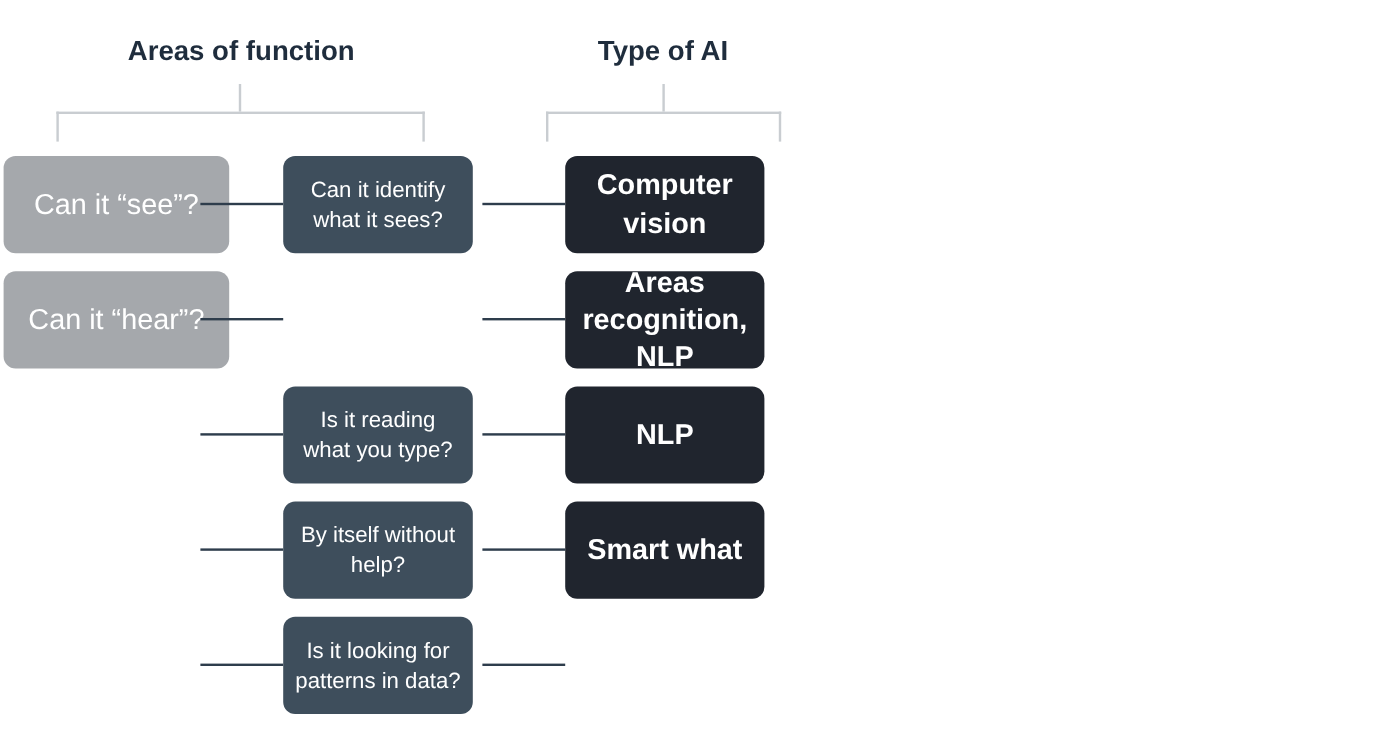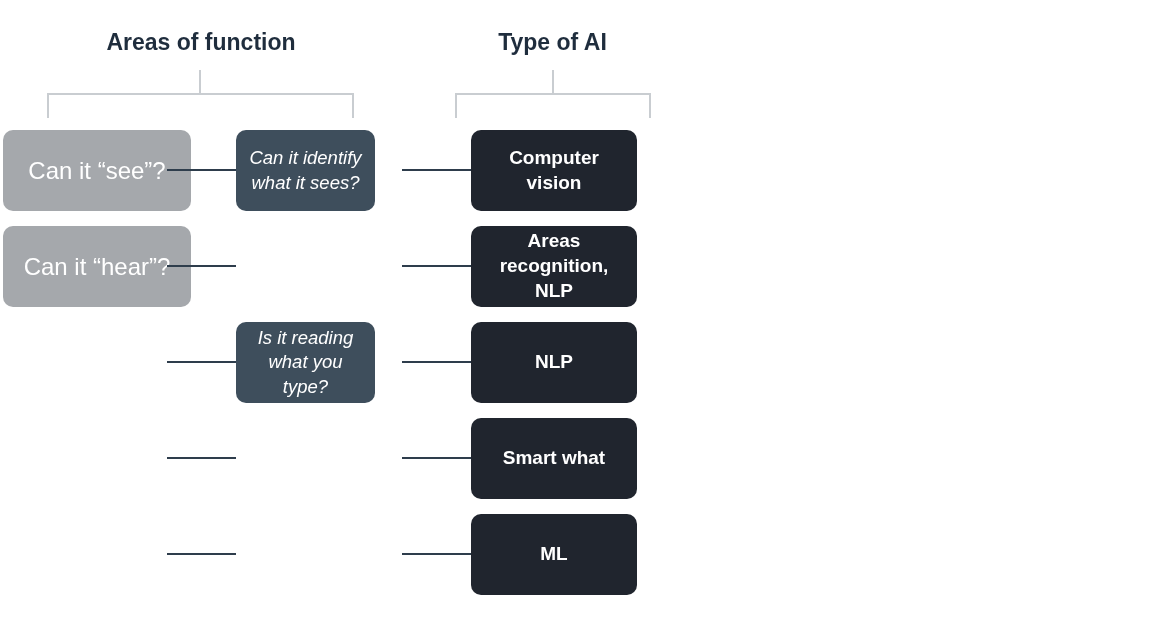--- a/index.html
+++ b/index.html
@@ -73,31 +73,30 @@
   }
   .box-function {
     left: 3px;
     width: 188px;
     background: #a5a8ac;
     font-size: 24px;
     line-height: 1.25;
   }
   .box-question {
     left: 236px;
-    width: 139px;
+    width: 158px;
     background: #3e4e5c;
     font-size: 18.5px;
-    font-style: italic;
     line-height: 1.3;
   }
   .box-aitype {
     left: 471px;
     width: 166px;
     background: #20252e;
-    font-size: 19px;
+    font-size: 24px;
     font-weight: bold;
     line-height: 1.3;
   }
   .connector {
     position: absolute;
     top: 39px;
     height: 2px;
     background: #2e3d4c;
   }
   .connector-left  { left: 167px; width: 69px; }
@@ -138,23 +137,26 @@
   <div class="row row-2">
     <div class="connector connector-left"></div>
     <div class="box box-question">Is it reading
 what you type?</div>
     <div class="connector connector-right"></div>
     <div class="box box-aitype">NLP</div>
   </div>
 
   <div class="row row-3">
     <div class="connector connector-left"></div>
+    <div class="box box-question">By itself without
+help?</div>
     <div class="connector connector-right"></div>
     <div class="box box-aitype">Smart what</div>
   </div>
 
   <div class="row row-4">
     <div class="connector connector-left"></div>
+    <div class="box box-question">Is it looking for
+patterns in data?</div>
     <div class="connector connector-right"></div>
-    <div class="box box-aitype">ML</div>
   </div>
 
 </div>
 
 </body></html>

